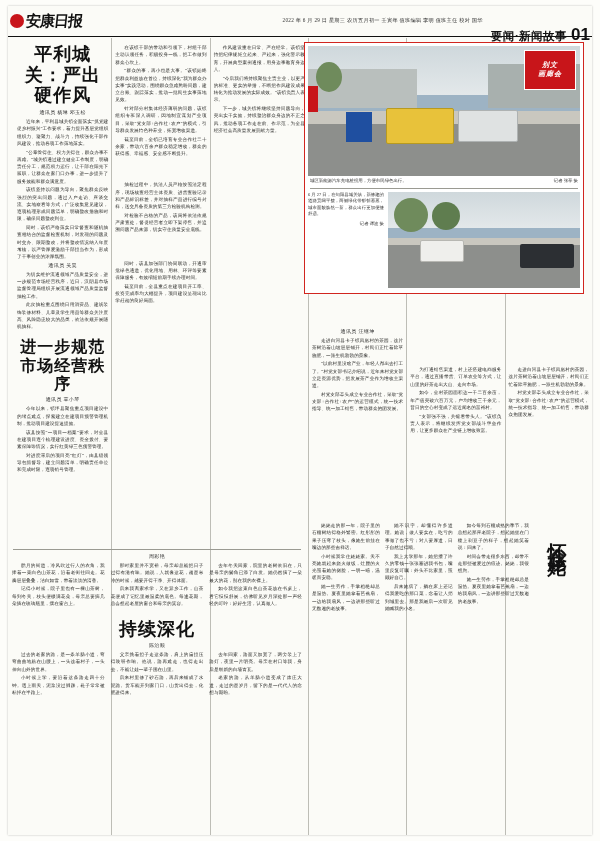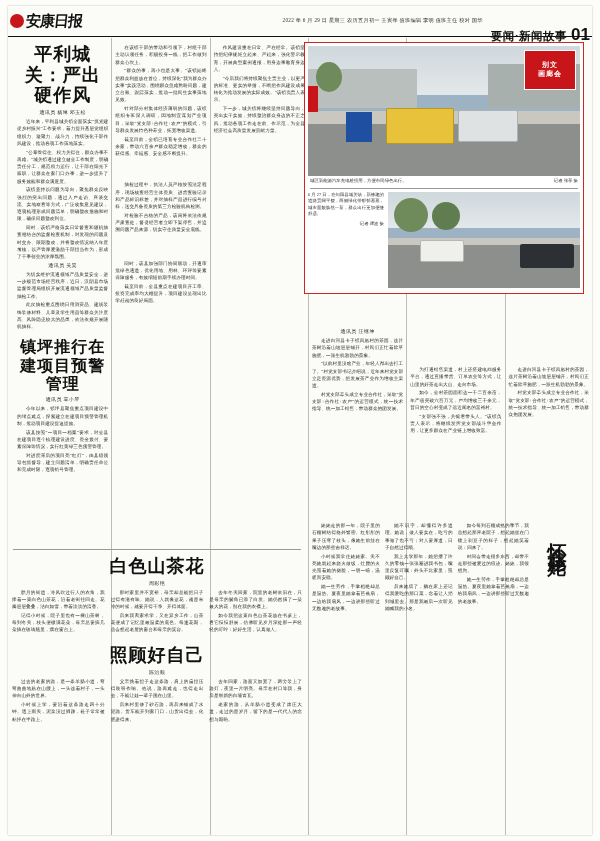--- a/index.html
+++ b/index.html
@@ -109,20 +109,21 @@
 
   .seal{
     position:absolute;right:4px;top:4px;
     width:52px;height:40px;
     background:#c8151a;
     color:#fff;
     display:flex;flex-direction:column;align-items:center;justify-content:center;
     font-size:7px;font-weight:bold;line-height:1.25;
     letter-spacing:1px;
     box-shadow:0 0 0 1px #fff inset;
+    font-style:italic;
   }
   .seal span{display:block;}
 
   .vert-title{
     writing-mode:vertical-rl;
     text-orientation:upright;
     font-size:19px;font-weight:bold;color:#111;
     letter-spacing:5px;
     margin:6px auto 4px;
   }
@@ -167,21 +168,21 @@
           <p>该镇坚持以问题为导向，聚焦群众反映强烈的突出问题，通过入户走访、座谈交流、实地察看等方式，广泛收集意见建议，逐项梳理形成问题清单，明确整改措施和时限，确保问题整改到位。</p>
           <p>同时，该镇严格落实日常督查和随机抽查相结合的监督检查机制，对发现的问题及时交办、限期整改，并将整改情况纳入年度考核，以严管厚爱激励干部担当作为，形成了干事创业的浓厚氛围。</p>
         </div>
 
         <div class="byline">通讯员  吴昊</div>
         <div class="txt">
           <p>为切实维护流通领域产品质量安全，进一步规范市场经营秩序，近日，汉阴县市场监督管理局组织开展流通领域产品质量监督抽检工作。</p>
           <p>此次抽检重点围绕日用消费品、建筑装饰装修材料、儿童及学生用品等群众关注度高、风险隐患较大的品类，依法依规开展随机抽样。</p>
         </div>
 
-        <div class="headline h2">镇坪推行在建项目预警管理</div>
+        <div class="headline h2">进一步规范市场经营秩序</div>
         <div class="byline">通讯员  覃小琴</div>
         <div class="txt">
           <p>今年以来，镇坪县聚焦重点项目建设中的堵点难点，探索建立在建项目预警管理机制，推动项目建设提速提效。</p>
           <p>该县按照“一项目一档案”要求，对全县在建项目逐个梳理建设进度、资金拨付、要素保障等情况，实行红黄绿三色预警管理。</p>
           <p>对进度滞后的项目亮“红灯”，由县级领导包抓督导，建立问题清单，明确责任单位和完成时限，逐项销号管理。</p>
         </div>
       </div>
 
       <div class="col rule" style="width:99px">
         <div class="txt" style="margin-top:6px">
@@ -275,38 +276,37 @@
           <div class="tree" style="left:6px;top:6px;width:34px;height:34px;"></div>
           <div class="tree" style="left:44px;top:10px;width:28px;height:28px;background:#5f7d4f;"></div>
           <div class="car" style="left:32px;top:48px;width:42px;height:20px;background:#efefec;border:1px solid #b7b7b2;"></div>
           <div class="car" style="right:6px;top:52px;width:54px;height:24px;background:#2c2f33;"></div>
         </div>
       </div>
     </div>
 
     <div style="position:absolute;left:0;top:540px;width:298px;padding:0 4px;box-sizing:border-box;">
       <div class="hr"></div>
-      <div class="headline h1">白色山茶花</div>
       <div class="byline">周彩艳</div>
       <div style="display:flex;gap:6px;">
         <div class="txt" style="flex:1">
           <p>腊月的街道，冷风吹过行人的衣角，我捧着一束白色山茶花，沿着老街往回走。花瓣层层叠叠，洁白如雪，带着淡淡的清香。</p>
           <p>记得小时候，院子里也有一棵山茶树，每到冬天，枝头便缀满花朵，母亲总要摘几朵插在玻璃瓶里，摆在窗台上。</p>
         </div>
         <div class="txt" style="flex:1">
           <p>那时家里并不宽裕，母亲却总能把日子过得有滋有味。她说，人就像这花，越是寒冷的时候，越要开得干净、开得体面。</p>
           <p>后来我离家求学，又在异乡工作，山茶花便成了记忆里最温柔的底色。每逢花期，总会想起老屋的窗台和母亲的笑容。</p>
         </div>
         <div class="txt" style="flex:1">
           <p>去年冬天回家，院里的老树依旧在，只是母亲的鬓角已添了白发。她仍然摘了一朵最大的花，别在我的衣襟上。</p>
           <p>如今我把这束白色山茶花放在书桌上，看它慢慢舒展，仿佛听见岁月深处那一声轻轻的叮咛：好好生活，认真做人。</p>
         </div>
       </div>
 
-      <div class="headline h1" style="margin-top:10px">照顾好自己</div>
+      <div class="headline h1" style="margin-top:10px">持续深化</div>
       <div class="byline">陈治顺</div>
       <div style="display:flex;gap:6px;">
         <div class="txt" style="flex:1">
           <p>过去的老家的路，是一条羊肠小道，弯弯曲曲地贴在山腰上，一头连着村子，一头伸向山外的世界。</p>
           <p>小时候上学，要沿着这条路走四十分钟。遇上雨天，泥浆没过脚踝，鞋子常常被粘掉在半路上。</p>
         </div>
         <div class="txt" style="flex:1">
           <p>父亲挑着担子走这条路，肩上的扁担压得吱呀作响。他说，路再难走，也得走出去，不能让娃一辈子困在山里。</p>
           <p>后来村里修了砂石路，再后来铺成了水泥路。货车能开到家门口，山货出得去，化肥进得来。</p>
         </div>

